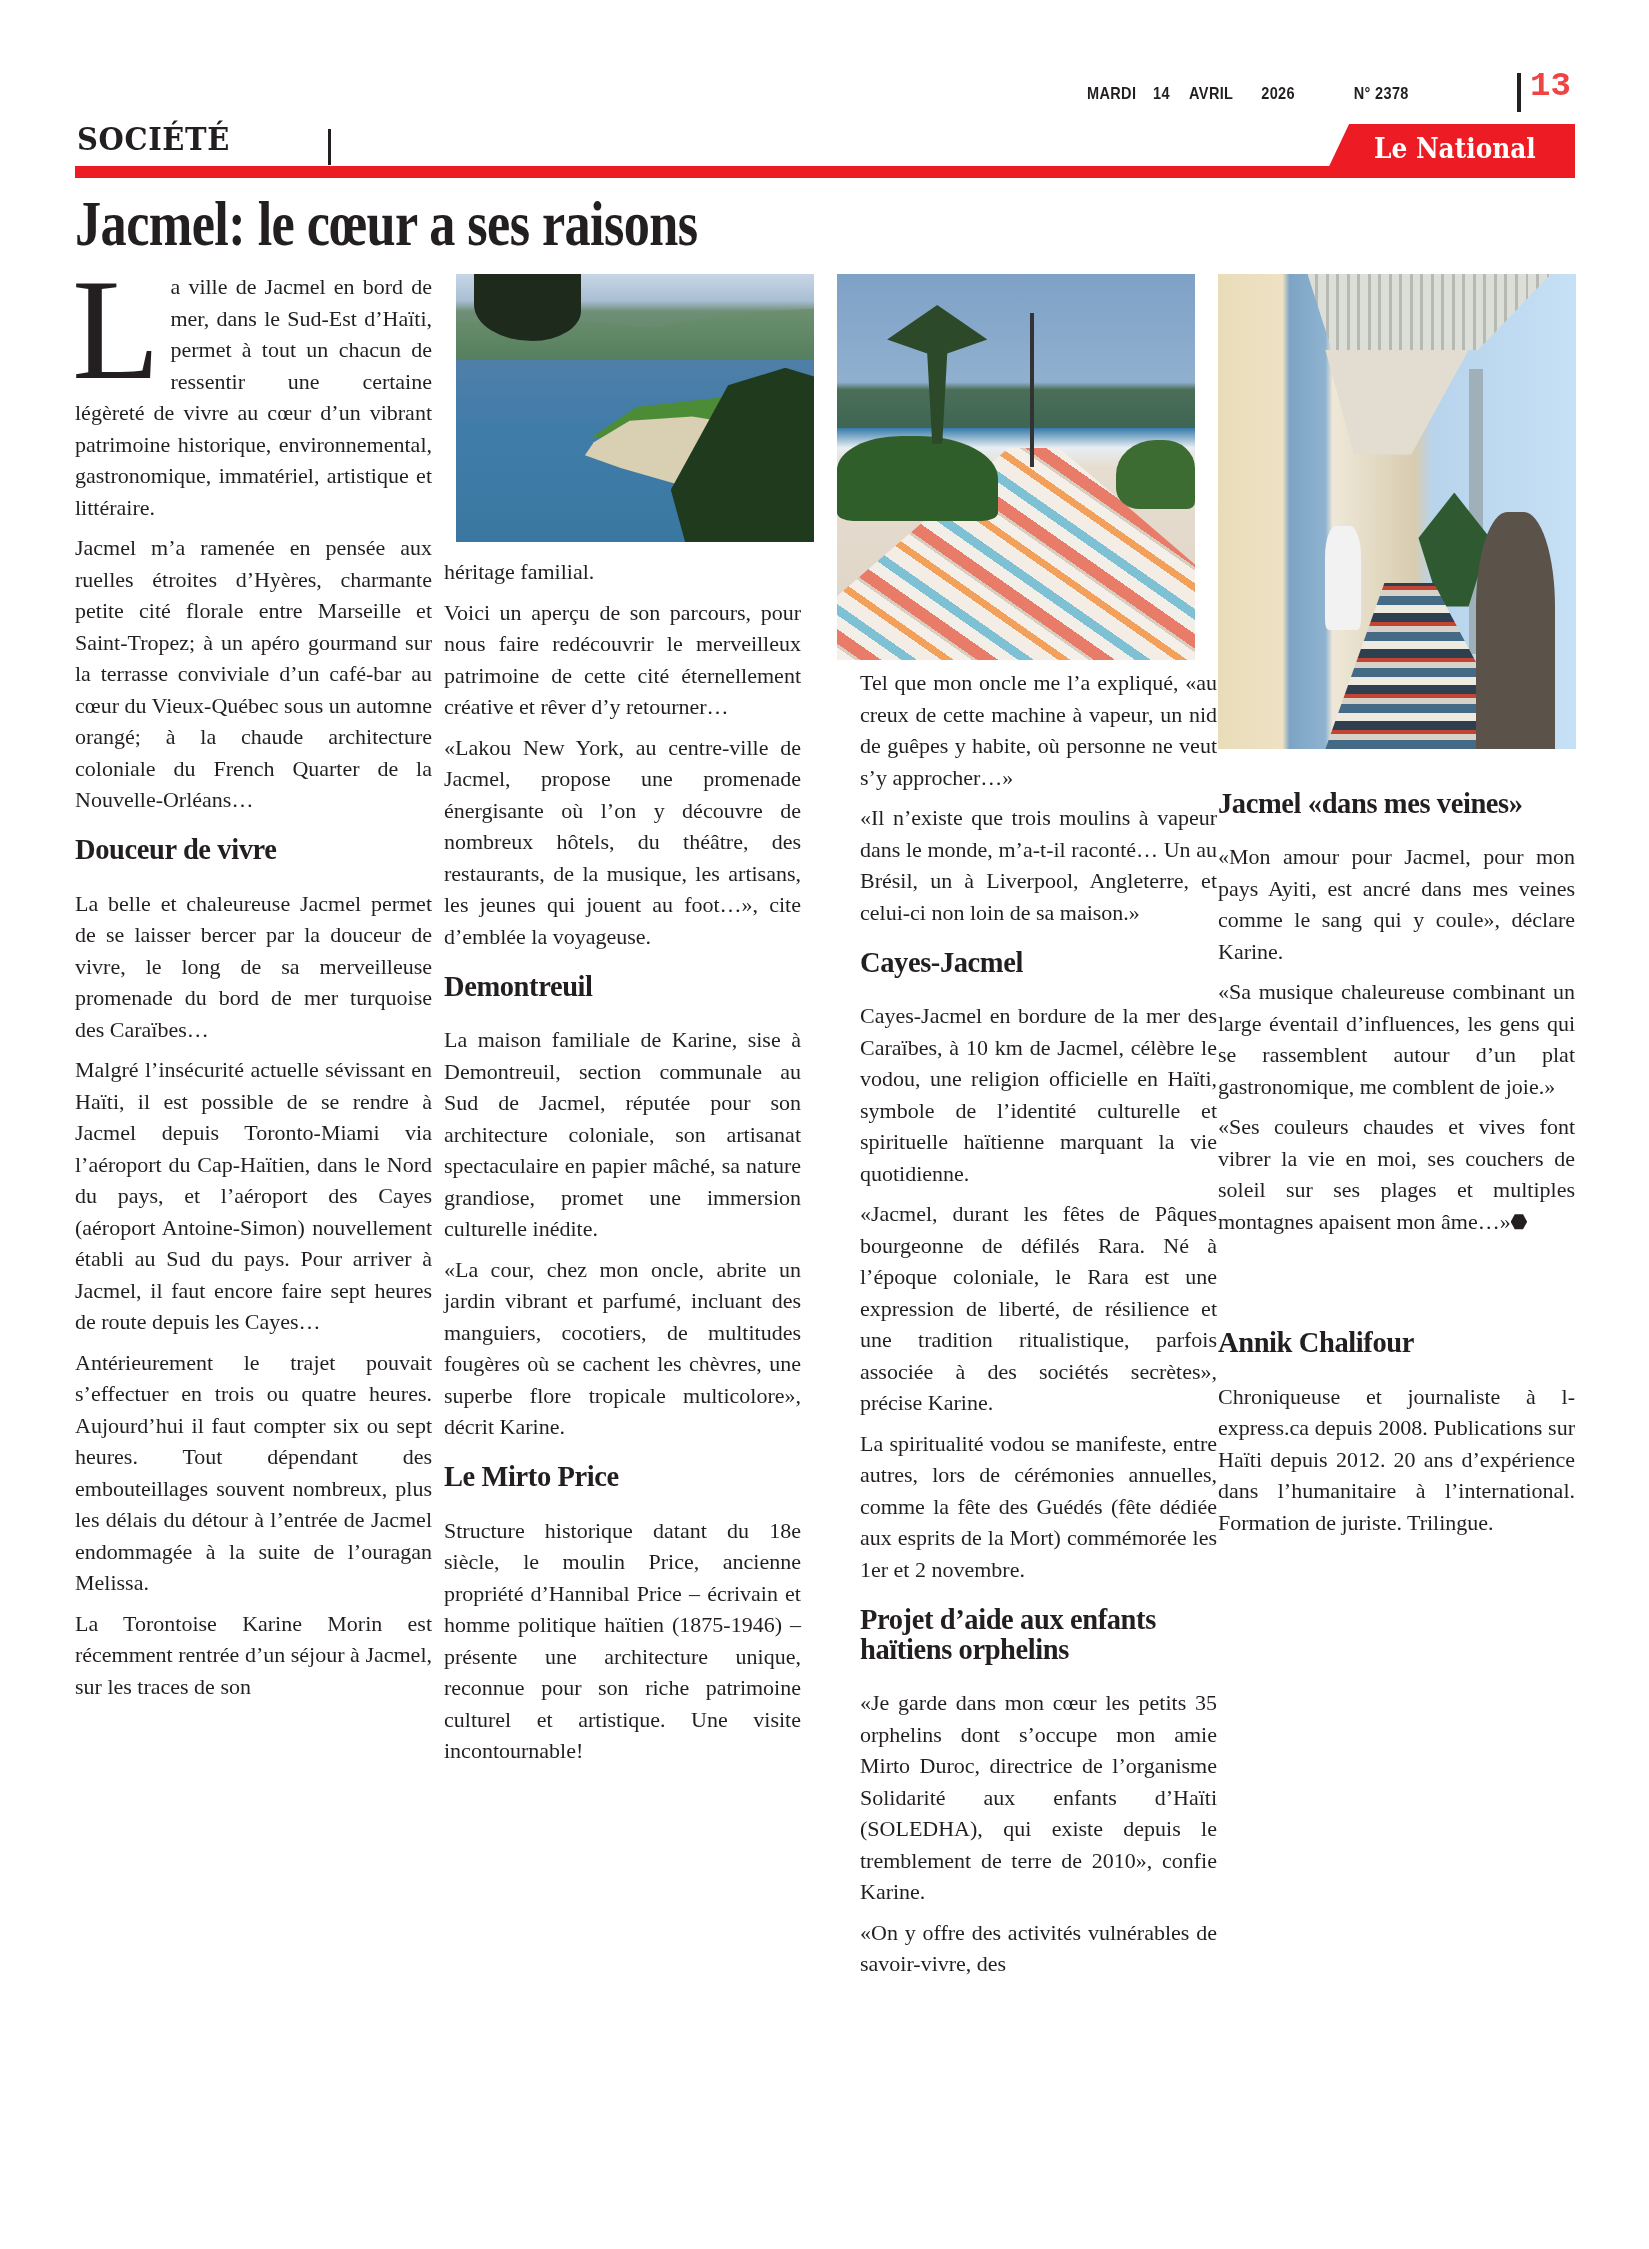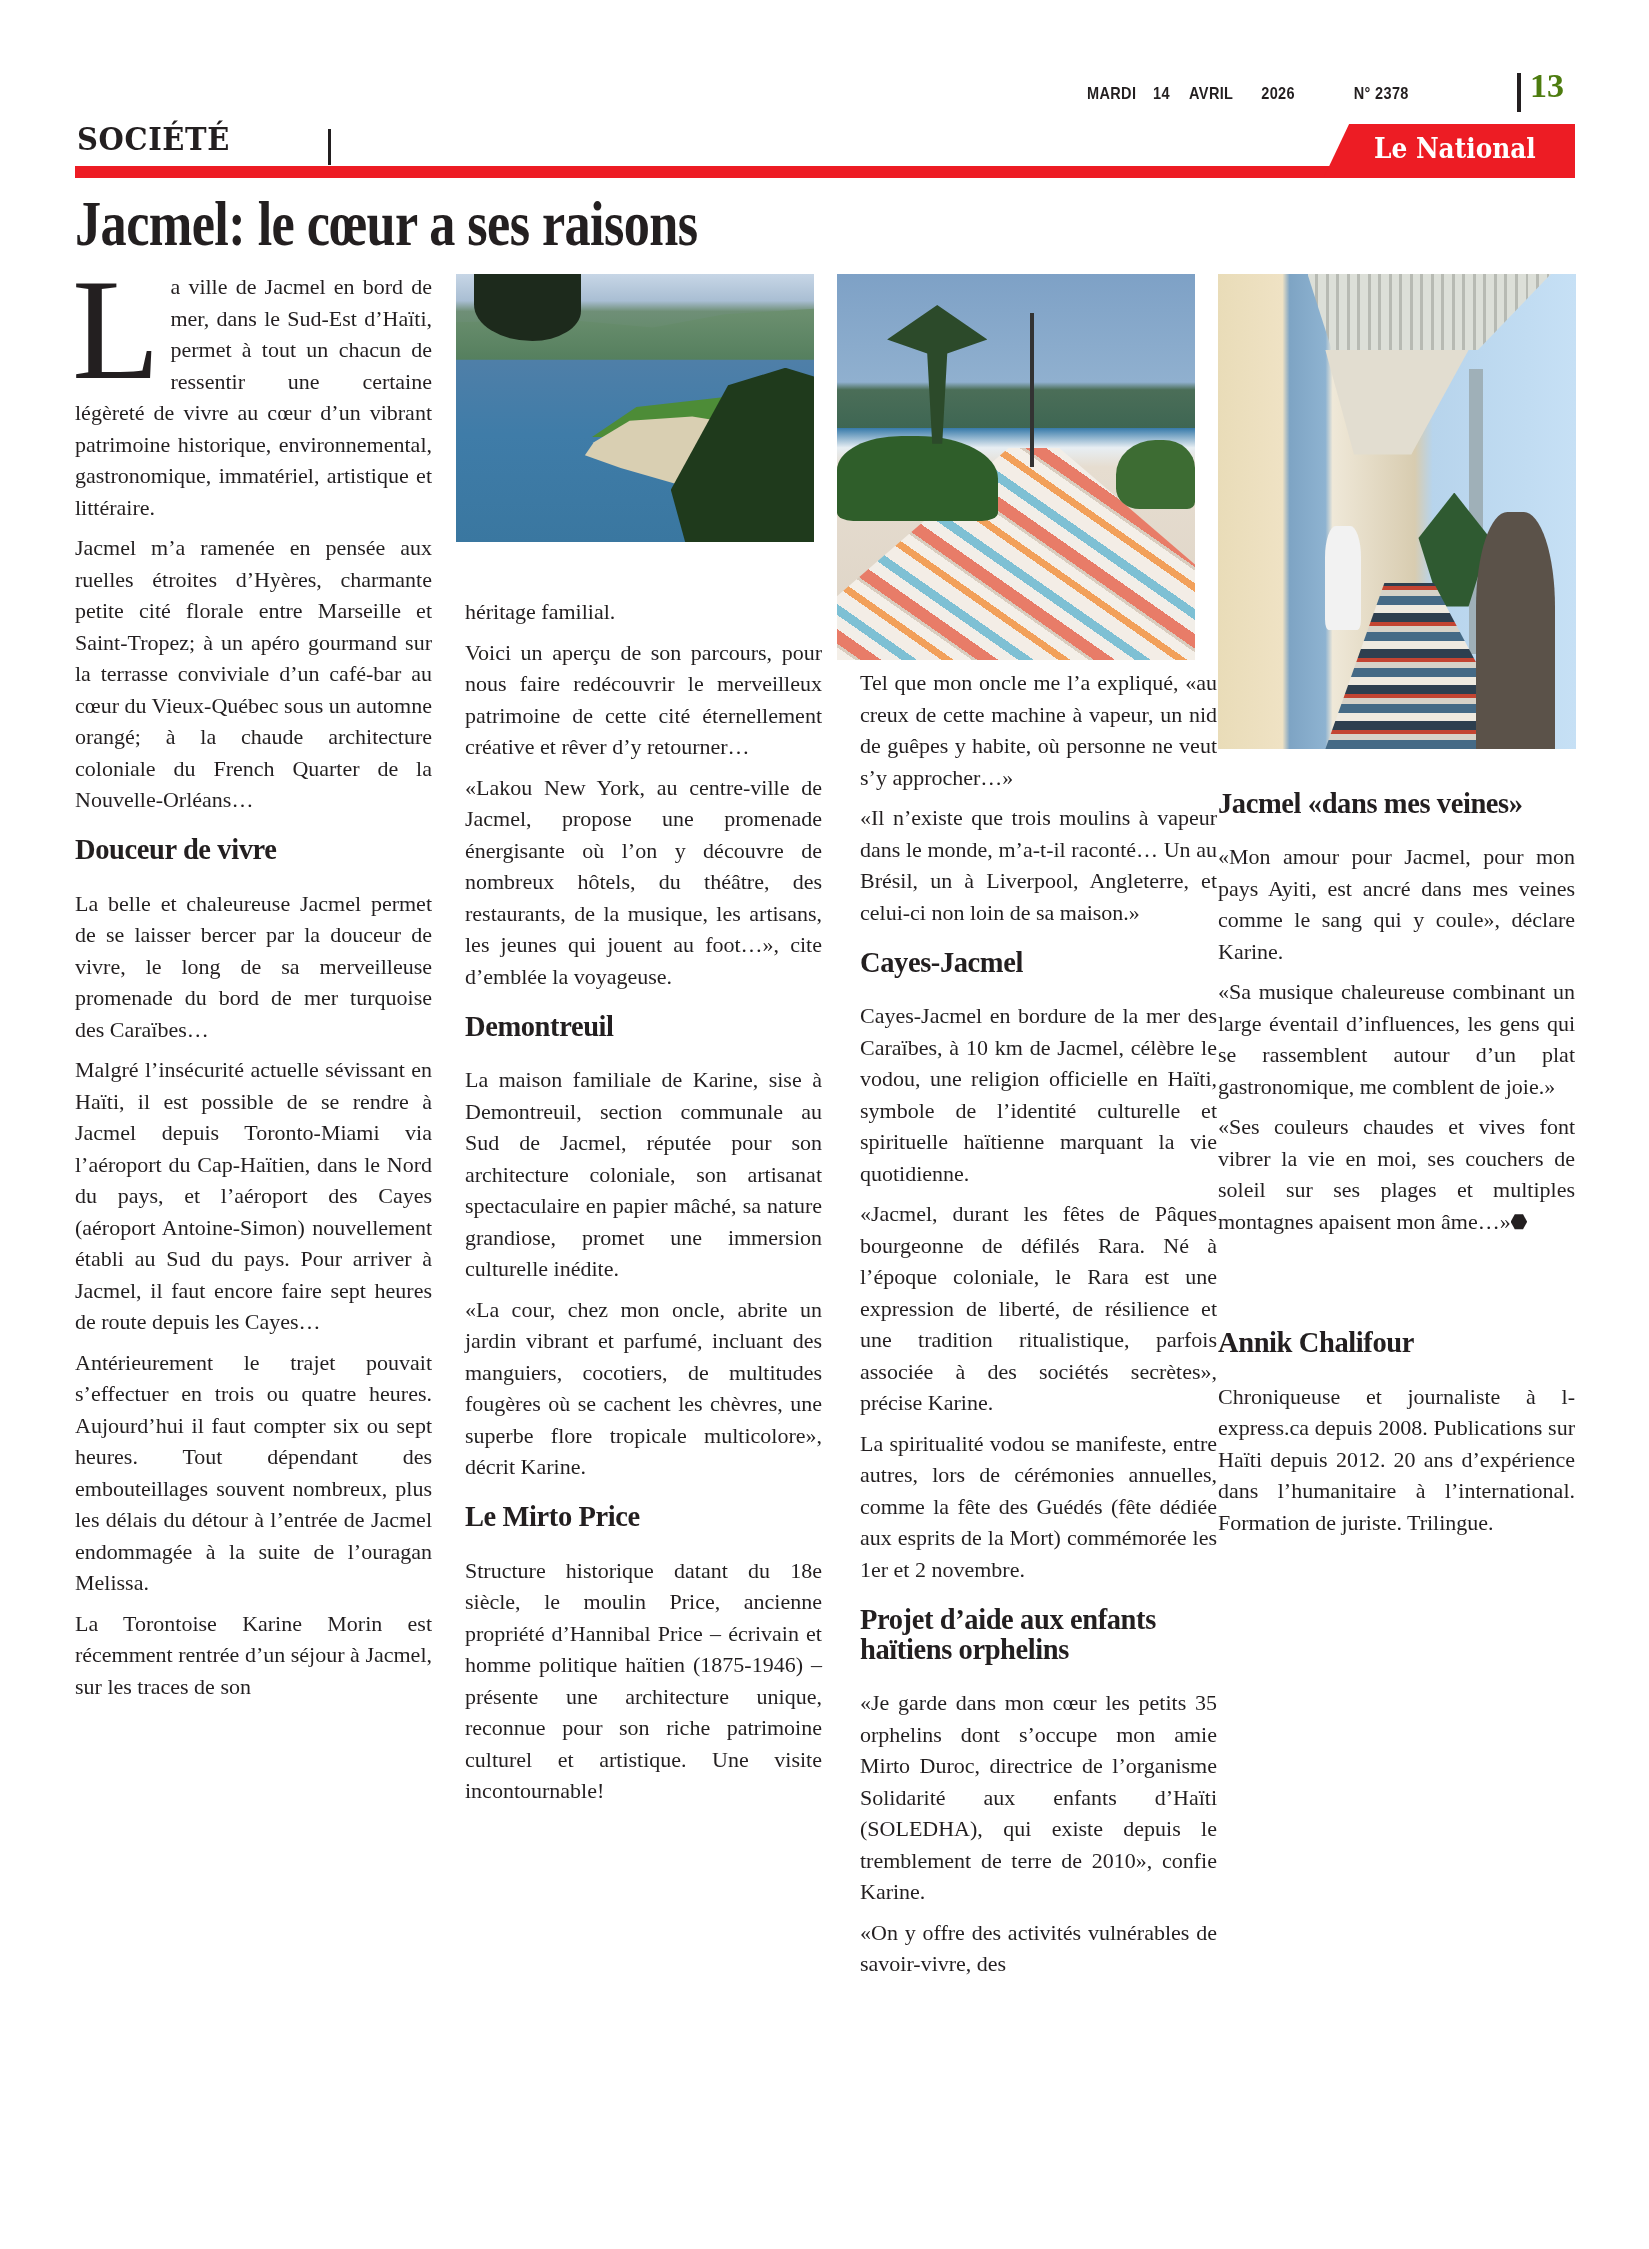--- a/index.html
+++ b/index.html
@@ -3,33 +3,33 @@
 <meta charset="utf-8">
 <style>
   html, body { margin: 0; padding: 0; background: #ffffff; }
   body { width: 1650px; height: 2250px; position: relative; overflow: hidden; font-family: "Liberation Serif", "DejaVu Serif", serif; color: #231f20; }
   .abs { position: absolute; }
   
   .dateline { top: 84px; left: 1087px; font-family: "Liberation Sans", sans-serif; font-weight: bold; font-size: 16.5px; letter-spacing: 0.4px; color: #231f20; display: flex; gap: 0; white-space: nowrap; transform: scaleX(0.88); transform-origin: left top; }
   .dateline span { display: inline-block; }
   .d-day { width: 75px; } .d-num { width: 41px; } .d-month { width: 82px; } .d-year { width: 105px; } .d-issue { width: 90px; }
   .pagebar { top: 73px; left: 1517px; width: 3.7px; height: 39px; background: #231f20; }
-  .pagenum { top: 69px; left: 1530px; font-family: Liberation Serif, serif; font-weight: bold; font-size: 34px; line-height: 1; color: #4d7c0f; }
+  .pagenum { top: 69px; left: 1530px; font-family: Liberation Mono, monospace; font-weight: bold; font-size: 34px; line-height: 1; color: #ef4444; }
   .section { top: 120px; left: 77px; font-family: "DejaVu Serif", serif; font-weight: bold; font-size: 31.5px; letter-spacing: 0.7px; color: #231f20; transform: scaleX(0.92); transform-origin: left top; }
   .sectionbar { top: 129px; left: 328px; width: 3px; height: 36px; background: #231f20; }
   .redline { top: 166px; left: 75px; width: 1500px; height: 12px; background: #ed1c24; }
   .redtab { top: 124px; left: 1324px; width: 251px; height: 53px; background: #ed1c24; clip-path: polygon(10% 0, 100% 0, 100% 100%, 0 100%); }
   .brand { top: 133px; left: 1374px; font-family: "DejaVu Serif", serif; font-weight: bold; font-size: 27px; color: #ffffff; white-space: nowrap; transform: scaleX(0.92); transform-origin: left top; }
   .title { top: 193px; left: 75px; font-family: "Liberation Serif", serif; font-weight: bold; font-size: 63px; line-height: 1; color: #231f20; white-space: nowrap; transform: scaleX(0.83); transform-origin: left top; letter-spacing: -0.7px; }
   
   .col { position: absolute; width: 357px; font-size: 22px; line-height: 31.5px; text-align: justify; }
   .col p { margin: 0 0 9px 0; hyphens: manual; }
   .col h2 { font-family: "Liberation Serif", serif; font-weight: bold; font-size: 28.5px; line-height: 30px; margin: 19.5px 0 22.5px 0; text-align: left; letter-spacing: -0.4px; }
   .c1 { left: 75px; top: 271px; }
-  .c2 { left: 465px; top: 556px; margin-top: 40px; }
+  .c2 { left: 444px; top: 556px; }
   .c3 { left: 860px; top: 667px; }
   .c4 { left: 1218px; top: 769px; }
   .dropcap { float: left; font-size: 144px; line-height: 112px; height: 112px; margin: 3px 10.5px 0 -3px; font-family: "Liberation Serif", serif; color: #231f20; }
   .endmark { display: inline-block; width: 16.5px; height: 16.5px; background: #231f20; clip-path: polygon(25% 5%, 75% 5%, 100% 50%, 75% 95%, 25% 95%, 0 50%); vertical-align: -1.5px; }
   .author-h { margin-top: 0 !important; }
   
   .photo { position: absolute; overflow: hidden; }
   .p1 { left: 456px; top: 274px; width: 358px; height: 268px; background: linear-gradient(180deg, #c7d6e6 0%, #a9bed3 10%, #6f8f77 14%, #5b8660 30%, #4f7fa8 32%, #3f7ca8 60%, #3a77a0 100%); }
   .p1 .mt { position: absolute; left: 0; top: 12%; width: 100%; height: 20%; background: linear-gradient(180deg,#6e9171,#557f5e); clip-path: polygon(0 30%, 30% 25%, 55% 40%, 75% 15%, 100% 5%, 100% 100%, 0 100%); }
   .p1 .cliff { position: absolute; left: 36%; top: 50%; width: 50%; height: 32%; background: #d9cfb2; clip-path: polygon(5% 40%, 25% 15%, 60% 10%, 90% 20%, 100% 60%, 70% 100%, 20% 70%, 0 55%); }

